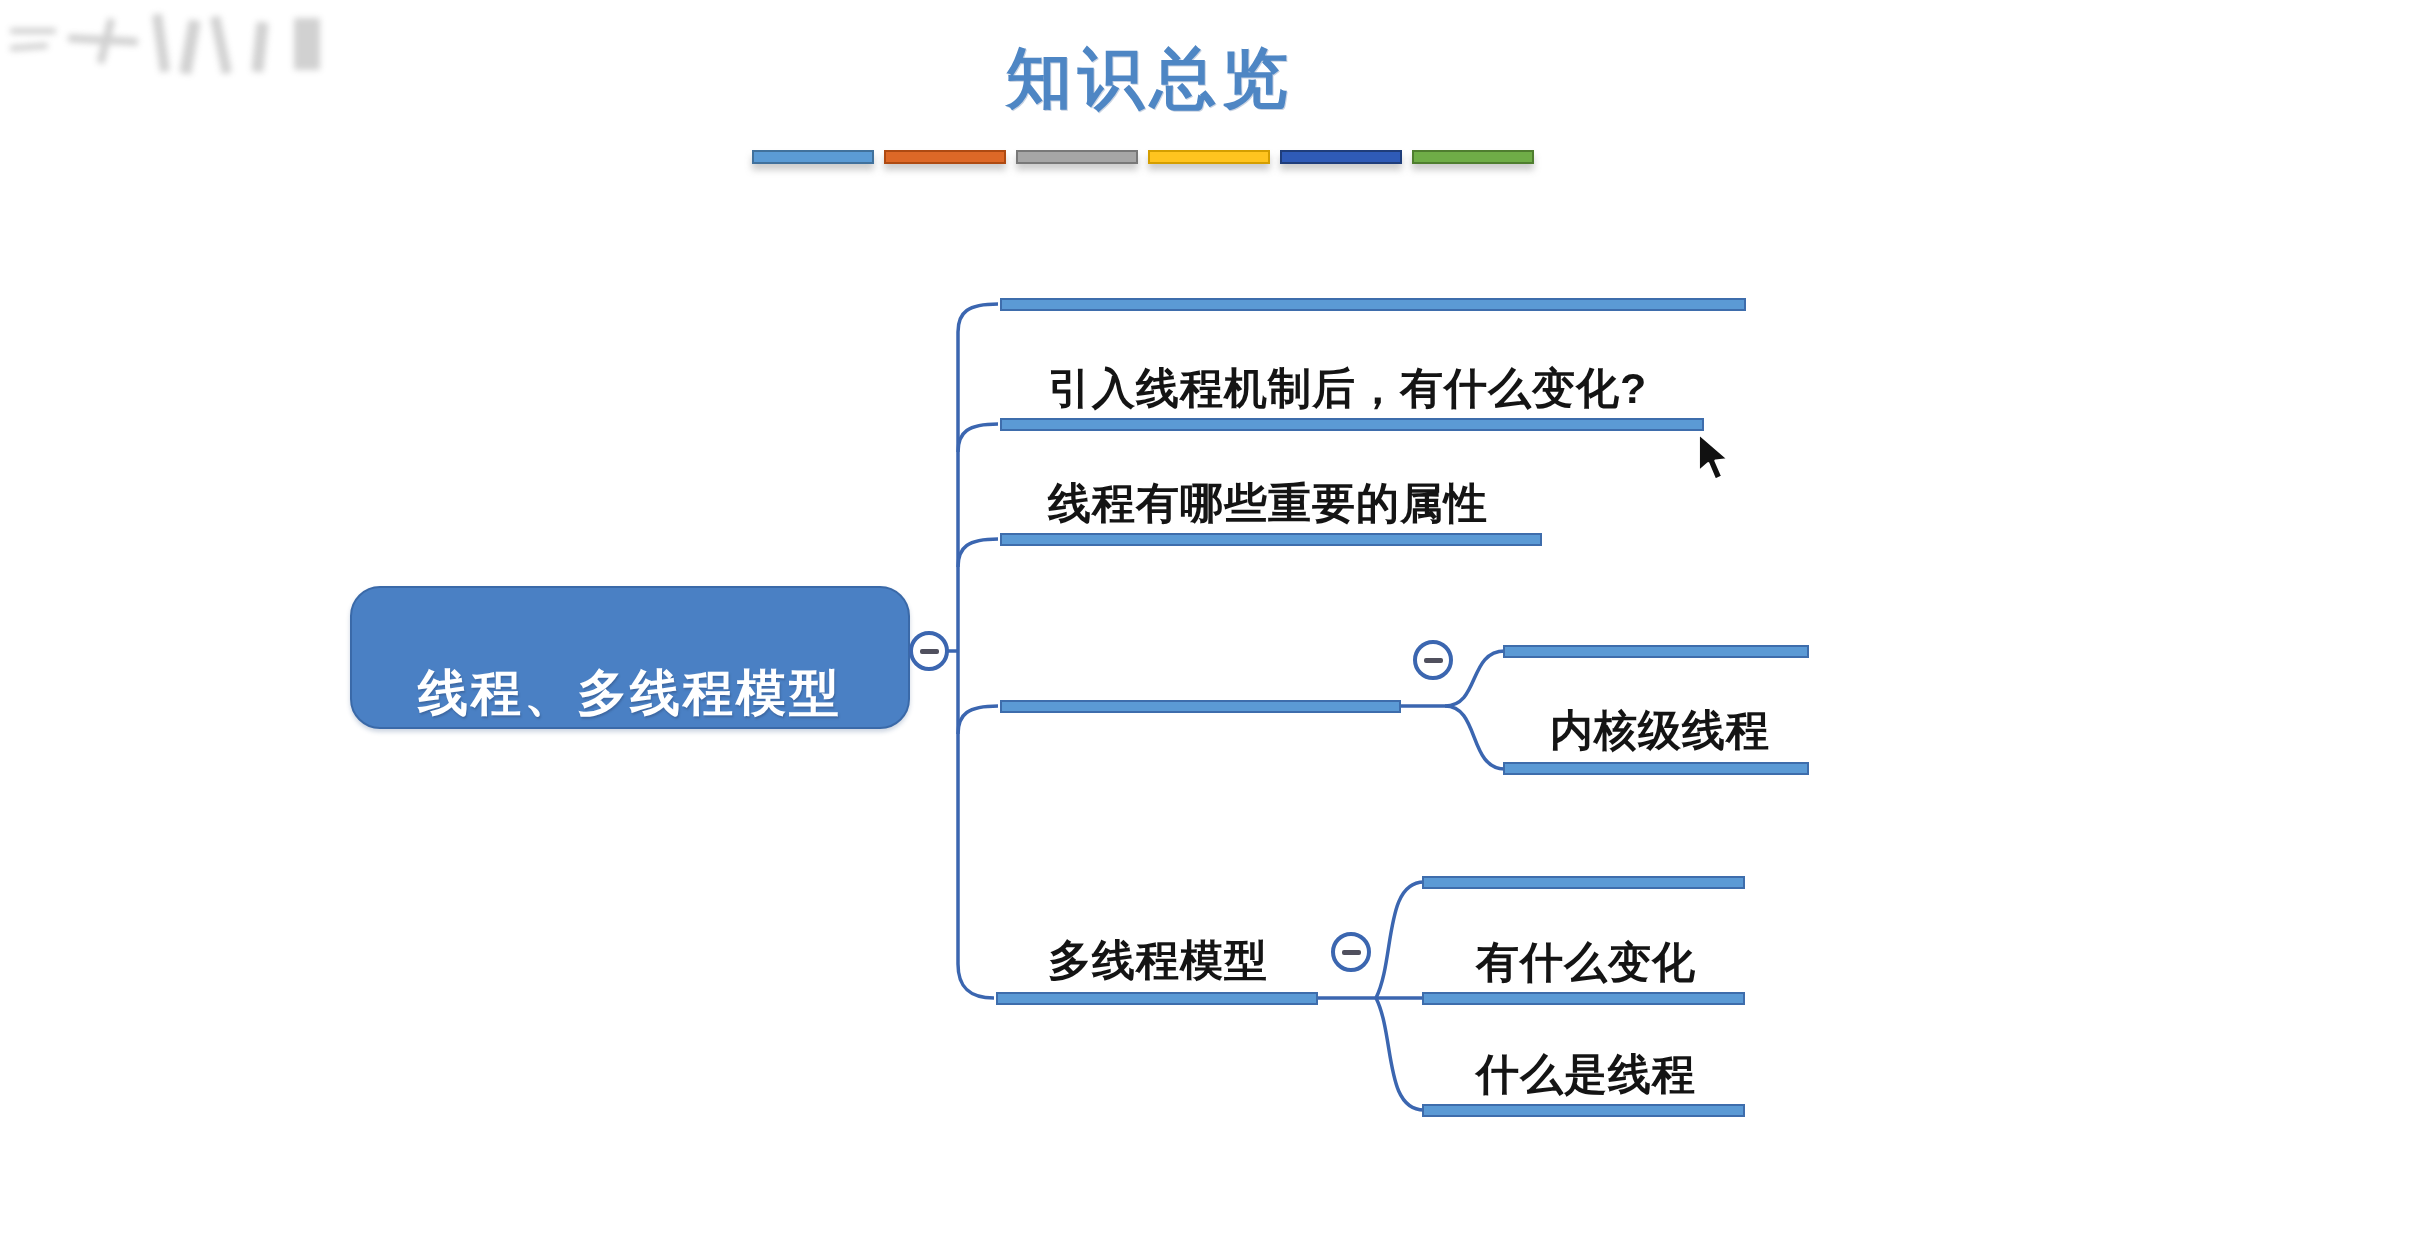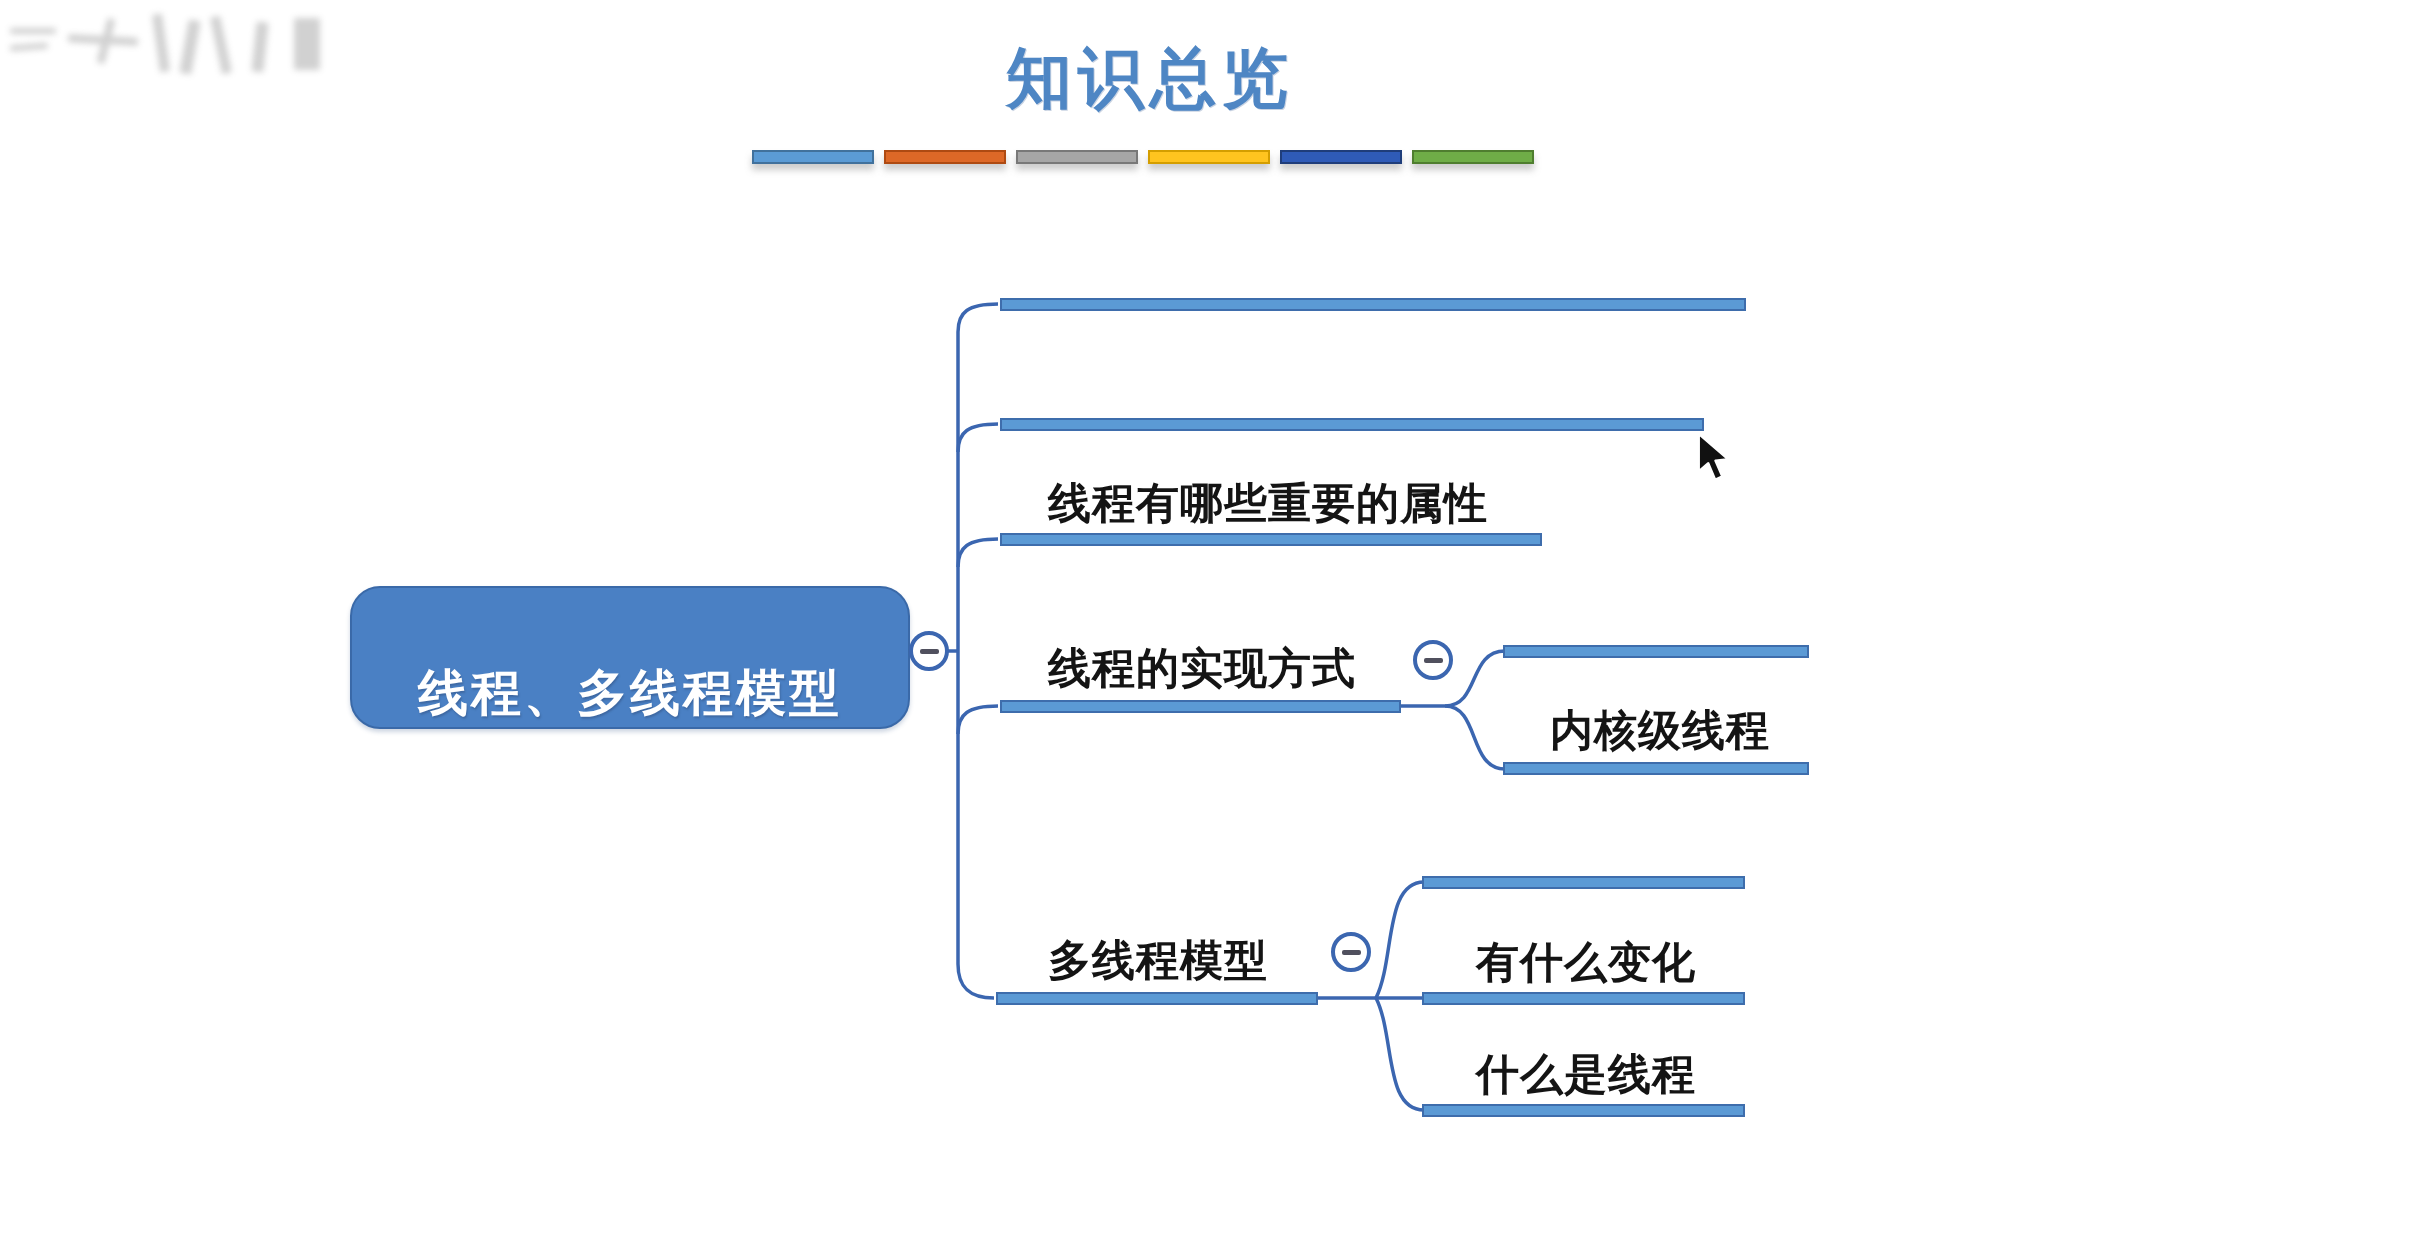--- a/index.html
+++ b/index.html
@@ -107,26 +107,26 @@
     </div>
   <div class="collapse" style="left:1413px;top:640px">
       <span class="minusbar"></span>
     </div>
   <div class="collapse" style="left:1331px;top:932px">
       <span class="minusbar"></span>
     </div>
 
   <div class="bar" style="left:1000px;top:298px;width:742px"></div>
 
+  <div class="blabel" style="left:1048px;top:360px">引入线程机制后，有什么变化?</div>
   <div class="bar" style="left:1000px;top:418px;width:700px"></div>
 
   <div class="blabel" style="left:1048px;top:475px">线程有哪些重要的属性</div>
   <div class="bar" style="left:1000px;top:533px;width:538px"></div>
 
-  <div class="blabel" style="left:1048px;top:640px">线程的实现方式</div>
   <div class="bar" style="left:1000px;top:700px;width:397px"></div>
 
   <div class="blabel" style="left:1048px;top:932px">多线程模型</div>
   <div class="bar" style="left:996px;top:992px;width:318px"></div>
 
   <div class="bar" style="left:1503px;top:645px;width:302px"></div>
 
   <div class="blabel" style="left:1550px;top:702px">内核级线程</div>
   <div class="bar" style="left:1503px;top:762px;width:302px"></div>
 

